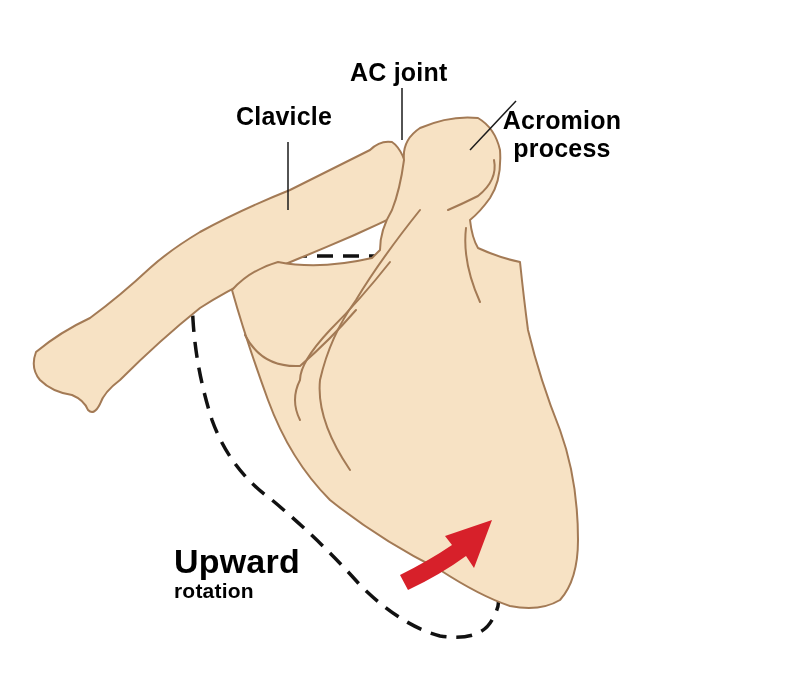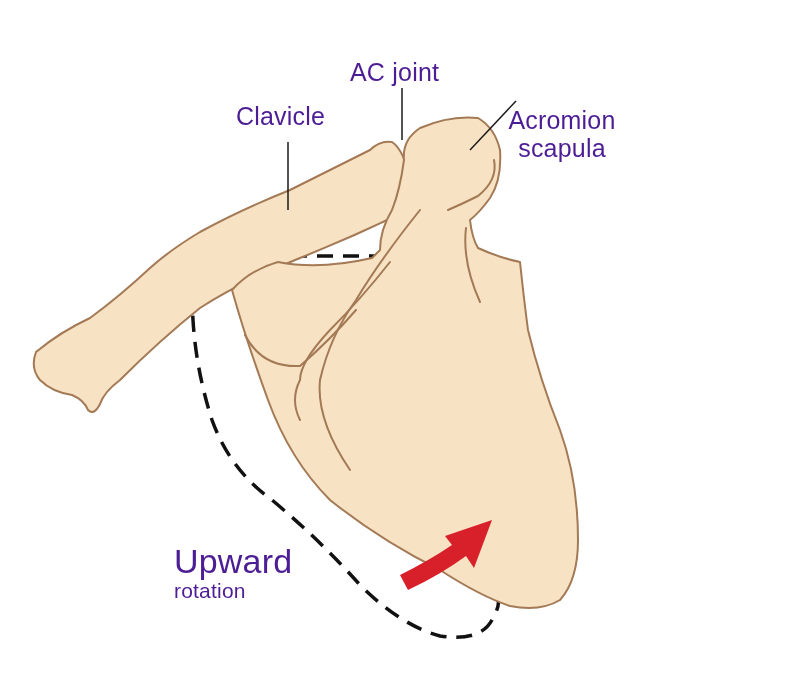--- a/index.html
+++ b/index.html
@@ -1,19 +1,19 @@
 <!DOCTYPE html>
 <html><head>
 <meta charset="utf-8">
 <style>
   html, body { margin: 0; padding: 0; background: #ffffff; }
   body { width: 800px; height: 700px; position: relative; overflow: hidden;
          font-family: "Liberation Sans", "DejaVu Sans", sans-serif; }
   #diagram { position: absolute; left: 0; top: 0; width: 800px; height: 700px; }
-  .label { position: absolute; font-weight: normal; font-size: 25px; color: #4c1d95;
+  .label { position: absolute; font-weight: bold; font-size: 25px; color: #000000;
            line-height: 28px; letter-spacing: 0.2px; }
   .bone { fill: #f7e2c4; stroke: #a37a55; stroke-width: 2; stroke-linejoin: round; }
   .bone-line { fill: none; stroke: #a37a55; stroke-width: 2; stroke-linecap: round; }
   .leader { stroke: #1a1a1a; stroke-width: 1.5; }
   .dash { fill: none; stroke: #111; stroke-width: 3.5; stroke-dasharray: 16 10; stroke-linecap: butt; }
 </style>
 </head>
 <body>
 
 <svg id="diagram" viewBox="0 0 800 700" xmlns="http://www.w3.org/2000/svg">
@@ -54,19 +54,19 @@
   <line class="leader" x1="402" y1="88" x2="402" y2="140"></line>
   <line class="leader" x1="516" y1="101" x2="470" y2="150"></line>
 </svg>
 
 <div class="label" style="left:236px; top:102px;text-align:right;">Clavicle</div>
 
 <div class="label" style="left:350px; top:58px;">AC joint</div>
 
 <div style="position:absolute; left:486px; top:58px; width:152px; text-align:center;margin-top:48px;">
   <div class="label" style="position:static;">Acromion</div>
-  <div class="label" style="position:static;">scapula</div>
+  <div class="label" style="position:static;">process</div>
 </div>
 
 <div style="position:absolute; left:174px; top:546px;">
   <div class="label" style="position:static; font-size:34px; line-height:30px;">Upward</div>
   <div class="label" style="position:static; font-size:21px; line-height:30px;">rotation</div>
 </div>
 
 </body></html>

